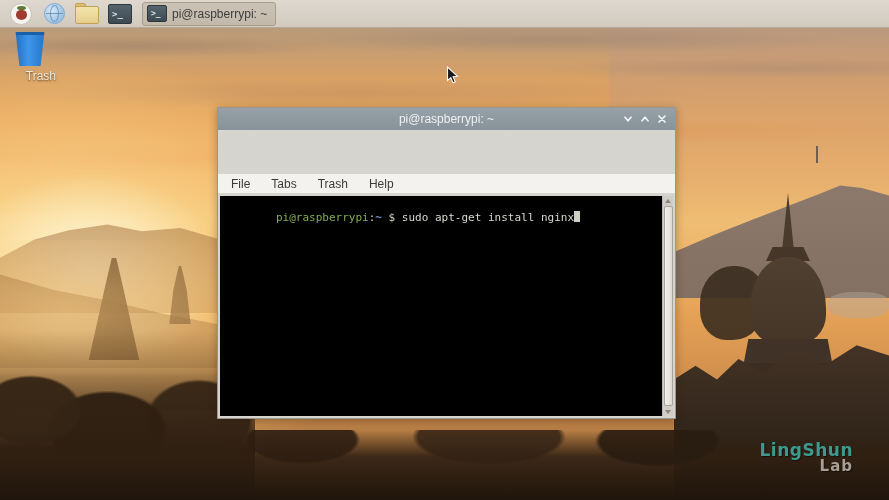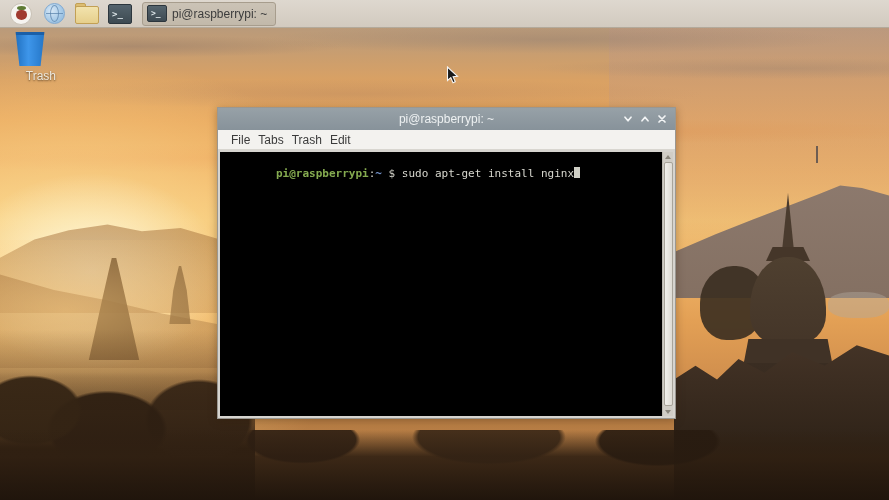--- a/index.html
+++ b/index.html
@@ -108,25 +108,25 @@
   .trash-label { margin-top:3px; font-size:12px; color:#ece7db; text-shadow:0 1px 2px rgba(60,40,20,.8); }
 
   
   .window { position:absolute; left:217px; top:107px; width:459px; height:312px; z-index:20;
     background:#d6d4cf; border:1px solid #9a9791; box-shadow:0 2px 8px rgba(50,30,10,.35);
     display:flex; flex-direction:column; }
   .titlebar { height:22px; background:linear-gradient(180deg,#97a1a7,#87929a); display:flex; align-items:center; position:relative; flex:0 0 auto; cursor:default; }
   .title-text { position:absolute; left:0; right:0; text-align:center; font-size:12px; color:#eef1f2; }
   .win-btns { margin-left:auto; display:flex; align-items:center; gap:7px; padding-right:8px; position:relative; z-index:2; }
   .win-btns span { display:flex; cursor:pointer; }
-  .menubar { height:20px; background:#f3f2ef; border-bottom:1px solid #d8d6d0; display:flex; align-items:center; gap:8px; padding-left:13px; flex:0 0 auto; }
+  .menubar { height:20px; background:#f3f2ef; border-bottom:1px solid #d8d6d0; display:flex; align-items:center; gap:21px; padding-left:13px; flex:0 0 auto;margin-top:44px; }
   .menu-item { font-size:12px; color:#3b3b3b; cursor:pointer; }
   .term-wrap { flex:1; display:flex; padding:2px; background:#d6d4cf; min-height:0; }
   .term-body { flex:1; background:#000; padding:2px 3px; font-family:"DejaVu Sans Mono",monospace; font-size:11px; line-height:13px; white-space:pre; cursor:text; overflow:hidden; }
-  .p-green { color:#85ab50; font-weight:bold; }
+  .p-green { color:#85ab50; font-weight:normal; }
   .p-plain { color:#cfcfc6; }
   .p-blue  { color:#7291c9; font-weight:bold; }
   .cmd     { color:#d8d8cf; }
   .blockcursor { display:inline-block; width:6px; height:11px; background:#cfcfc6; vertical-align:-1px; }
   .scrollbar { flex:0 0 11px; background:#d0cdc6; border-left:1px solid #bdbab2; display:flex; flex-direction:column; align-items:center; cursor:pointer; }
   .sb-arrow { flex:0 0 9px; width:100%; display:flex; align-items:center; justify-content:center; }
   .sb-arrow i { border-left:3px solid transparent; border-right:3px solid transparent; display:block; }
   .sb-arrow.up i { border-bottom:4px solid #8a867c; }
   .sb-arrow.down i { border-top:4px solid #8a867c; }
   .sb-thumb { flex:1; width:9px; margin:1px 0; background:linear-gradient(90deg,#f2f1ed,#dedbd4); border:1px solid #a8a49a; border-radius:2px; }
@@ -222,21 +222,21 @@
           <svg width="10" height="10" viewBox="0 0 10 10">
               <path d="M2 2 L8 8 M8 2 L2 8" fill="none" stroke="#f2f4f5" stroke-width="1.7" stroke-linecap="round"></path>
             </svg>
         </span>
       </span>
     </div>
     <div class="menubar">
       <span class="menu-item">File</span>
       <span class="menu-item">Tabs</span>
       <span class="menu-item">Trash</span>
-      <span class="menu-item">Edit</span>
+      <span class="menu-item">Help</span>
     </div>
     <div class="term-wrap">
       <div class="term-body">
         <span class="p-green">pi@raspberrypi</span><span class="p-plain">:</span><span class="p-blue">~</span><span class="p-plain"> $ </span><span class="cmd">sudo apt-get install nginx</span><span class="blockcursor"></span>
       </div>
       <div class="scrollbar">
         <div class="sb-arrow up">
             <i></i>
           </div>
         <div class="sb-thumb"></div>
@@ -246,14 +246,18 @@
       </div>
     </div>
   </div>
 
   <div class="cursor">
     <svg width="13" height="19" viewBox="0 0 13 19">
       <path d="M1.5 1 L1.5 14.5 L4.8 11.6 L7 16.8 L9.3 15.8 L7.1 10.7 L11.5 10.4 Z" fill="#1a1a1a" stroke="#f5f5f5" stroke-width="1.1"></path>
     </svg>
   </div>
 
+  <div class="watermark">
+    <div class="wm1">LingShun</div>
+    <div class="wm2">Lab</div>
+  </div>
 
 </div>
 
 </body></html>

